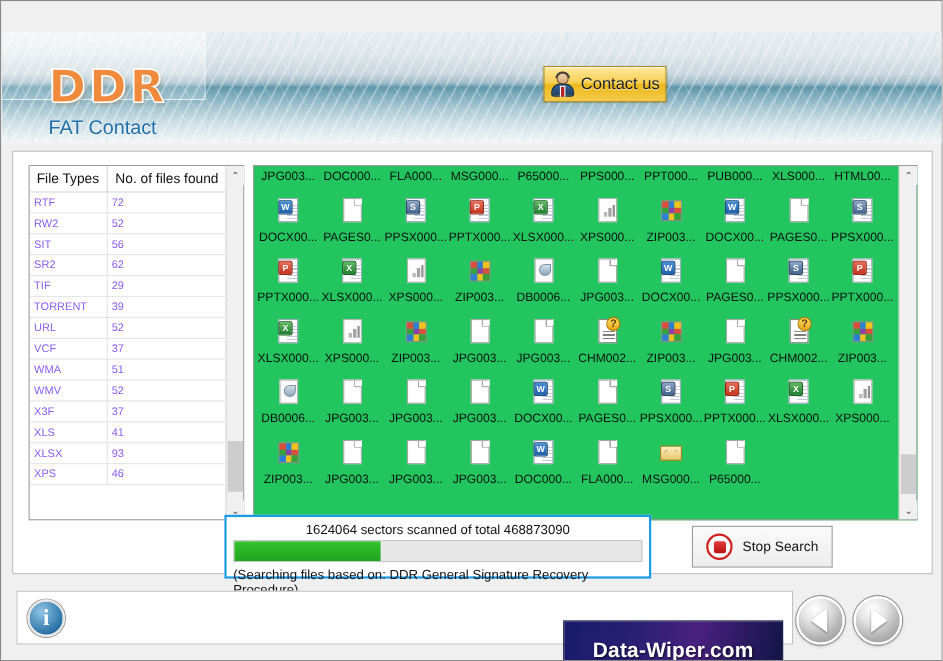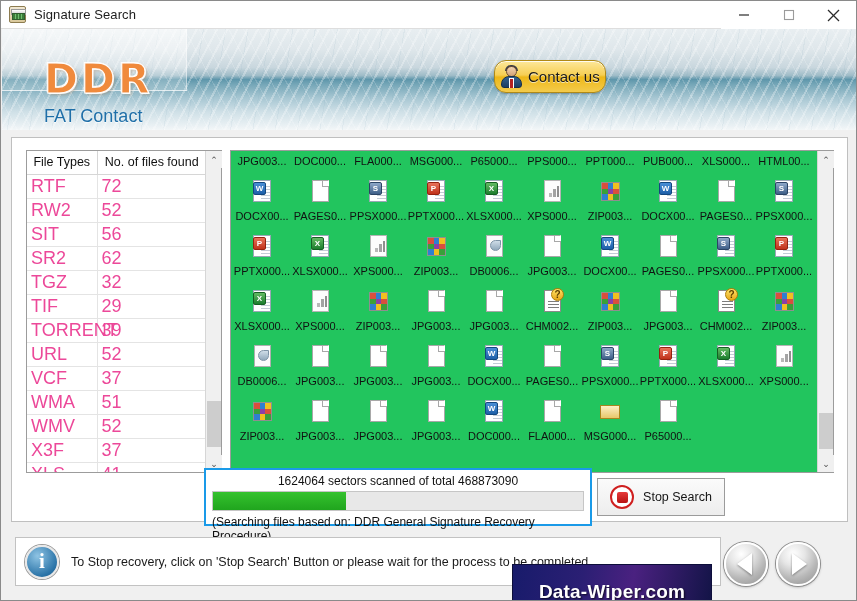--- a/index.html
+++ b/index.html
@@ -117,21 +117,21 @@
   .fat-recovery {
     position: absolute; left: 42px; top: 77px;
     font-size: 18px; font-weight: normal;
     color: #1f6fa8;
     text-shadow: 0 1px 1px rgba(255,255,255,.85);
   }
   .contact-btn {
     position: absolute; left: 492px; top: 31px;
     width: 112px; height: 33px;
     border: 1px solid #b08a17;
-    border-radius: 12px;
+    border-radius: 0;
     background: linear-gradient(to bottom, #fde89b 0%, #f6cf54 45%, #eeb818 52%, #f3cb4c 100%);
     box-shadow: inset 0 1px 0 rgba(255,255,255,.85), 0 1px 2px rgba(0,0,0,.25);
     display: flex; align-items: center;
     cursor: pointer;
   }
   .contact-avatar {
     width: 23px; height: 23px; margin-left: 5px; margin-right: 3px;
     position: relative; flex: none;
   }
   .contact-avatar .head {
@@ -188,21 +188,21 @@
   table.tt { border-collapse: collapse; width: 179px; table-layout: fixed; }
   table.tt th {
     font-size: 12.5px; font-weight: normal; color: #111;
     text-align: center; padding: 4px 3px 5px 3px;
     border-right: 1px solid #d6d6d6;
     border-bottom: 1px solid #d6d6d6;
     background: #ffffff; white-space: nowrap;
   }
   table.tt th:last-child { border-right: none; }
   table.tt td {
-    font-size: 18px; color: #ec4899;
+    font-size: 10px; color: #8b5cf6;
     padding: 1px 4px;
     height: 19px;
     border-right: 1px solid #e4e4e4;
     border-bottom: 1px solid #e4e4e4;
     white-space: nowrap;
   }
   table.tt td:last-child { border-right: none; }
   table.tt col.c1 { width: 70px; }
   table.tt col.c2 { width: 109px; }
 
@@ -363,21 +363,21 @@
   }
   .pbar .fill {
     position:absolute; left: 0; top: 0; height: 100%;
     background: linear-gradient(to bottom, #35c22e, #20a51e);
   }
   .progress-sub {
     font-size: 12px; color: #111; text-align: left;
     margin-top: 4px;
   }
   .stop-btn {
-    position: absolute; left: 596px; top: 477px;
+    position: absolute; left: 628px; top: 477px;
     width: 128px; height: 38px;
     background: linear-gradient(to bottom, #fbfbfb, #ededed);
     border: 1px solid #9b9b9b;
     display: flex; align-items: center; justify-content: center;
     cursor: pointer;
   }
   .stop-icon {
     width: 24px; height: 24px; border-radius: 50%;
     border: 2px solid #cf1f1f; margin-right: 9px;
     display:flex; align-items:center; justify-content:center;
@@ -449,42 +449,20 @@
     border-bottom: 11px solid transparent;
     border-left: 15px solid #ffffff;
     margin-left: 3px;
   }
 </style>
 </head>
 <body>
 
 <div id="app">
 
-  <div class="titlebar">
-    <div class="app-icon"></div>
-    <div class="title-text">Signature Search</div>
-    <div class="win-btns">
-      <div class="win-btn">
-        <svg width="12" height="12" viewBox="0 0 12 12">
-            <line x1="1" y1="6" x2="11" y2="6" stroke="#2b2b2b" stroke-width="1.2"></line>
-          </svg>
-      </div>
-      <div class="win-btn">
-        <svg width="12" height="12" viewBox="0 0 12 12">
-            <rect x="1.5" y="1.5" width="9" height="9" fill="none" stroke="#9b9b9b" stroke-width="1.1"></rect>
-          </svg>
-      </div>
-      <div class="win-btn close">
-        <svg width="13" height="13" viewBox="0 0 13 13">
-            <line x1="1" y1="1" x2="12" y2="12" stroke="#2b2b2b" stroke-width="1.2"></line>
-            <line x1="12" y1="1" x2="1" y2="12" stroke="#2b2b2b" stroke-width="1.2"></line>
-          </svg>
-      </div>
-    </div>
-  </div>
 
   <div class="banner">
     <div class="streaks"></div>
     <div class="glasspane"></div>
     <div class="ddr-logo">DDR</div>
     <div class="fat-recovery">FAT Contact</div>
     <div class="contact-btn">
       <div class="contact-avatar">
         <div class="hair"></div>
           <div class="head"></div>
@@ -522,24 +500,20 @@
               </tr>
               <tr>
                 <td>SIT</td>
                 <td>56</td>
               </tr>
               <tr>
                 <td>SR2</td>
                 <td>62</td>
               </tr>
               <tr>
-                <td>TGZ</td>
-                <td>32</td>
-              </tr>
-              <tr>
                 <td>TIF</td>
                 <td>29</td>
               </tr>
               <tr>
                 <td>TORRENT</td>
                 <td>39</td>
               </tr>
               <tr>
                 <td>URL</td>
                 <td>52</td>
@@ -1062,21 +1036,20 @@
 
   <div class="stop-btn">
     <div class="stop-icon">
         <i></i>
       </div>
     <div class="stop-label">Stop Search</div>
   </div>
 
   <div class="info-bar">
     <div class="info-icon">i</div>
-    <div class="info-text">To Stop recovery, click on 'Stop Search' Button or please wait for the process to be completed.</div>
   </div>
 
   <div class="watermark">
     <span>Data-Wiper.com</span>
   </div>
 
   <div class="nav-btn prev">
     <div class="tri"></div>
   </div>
   <div class="nav-btn next">

